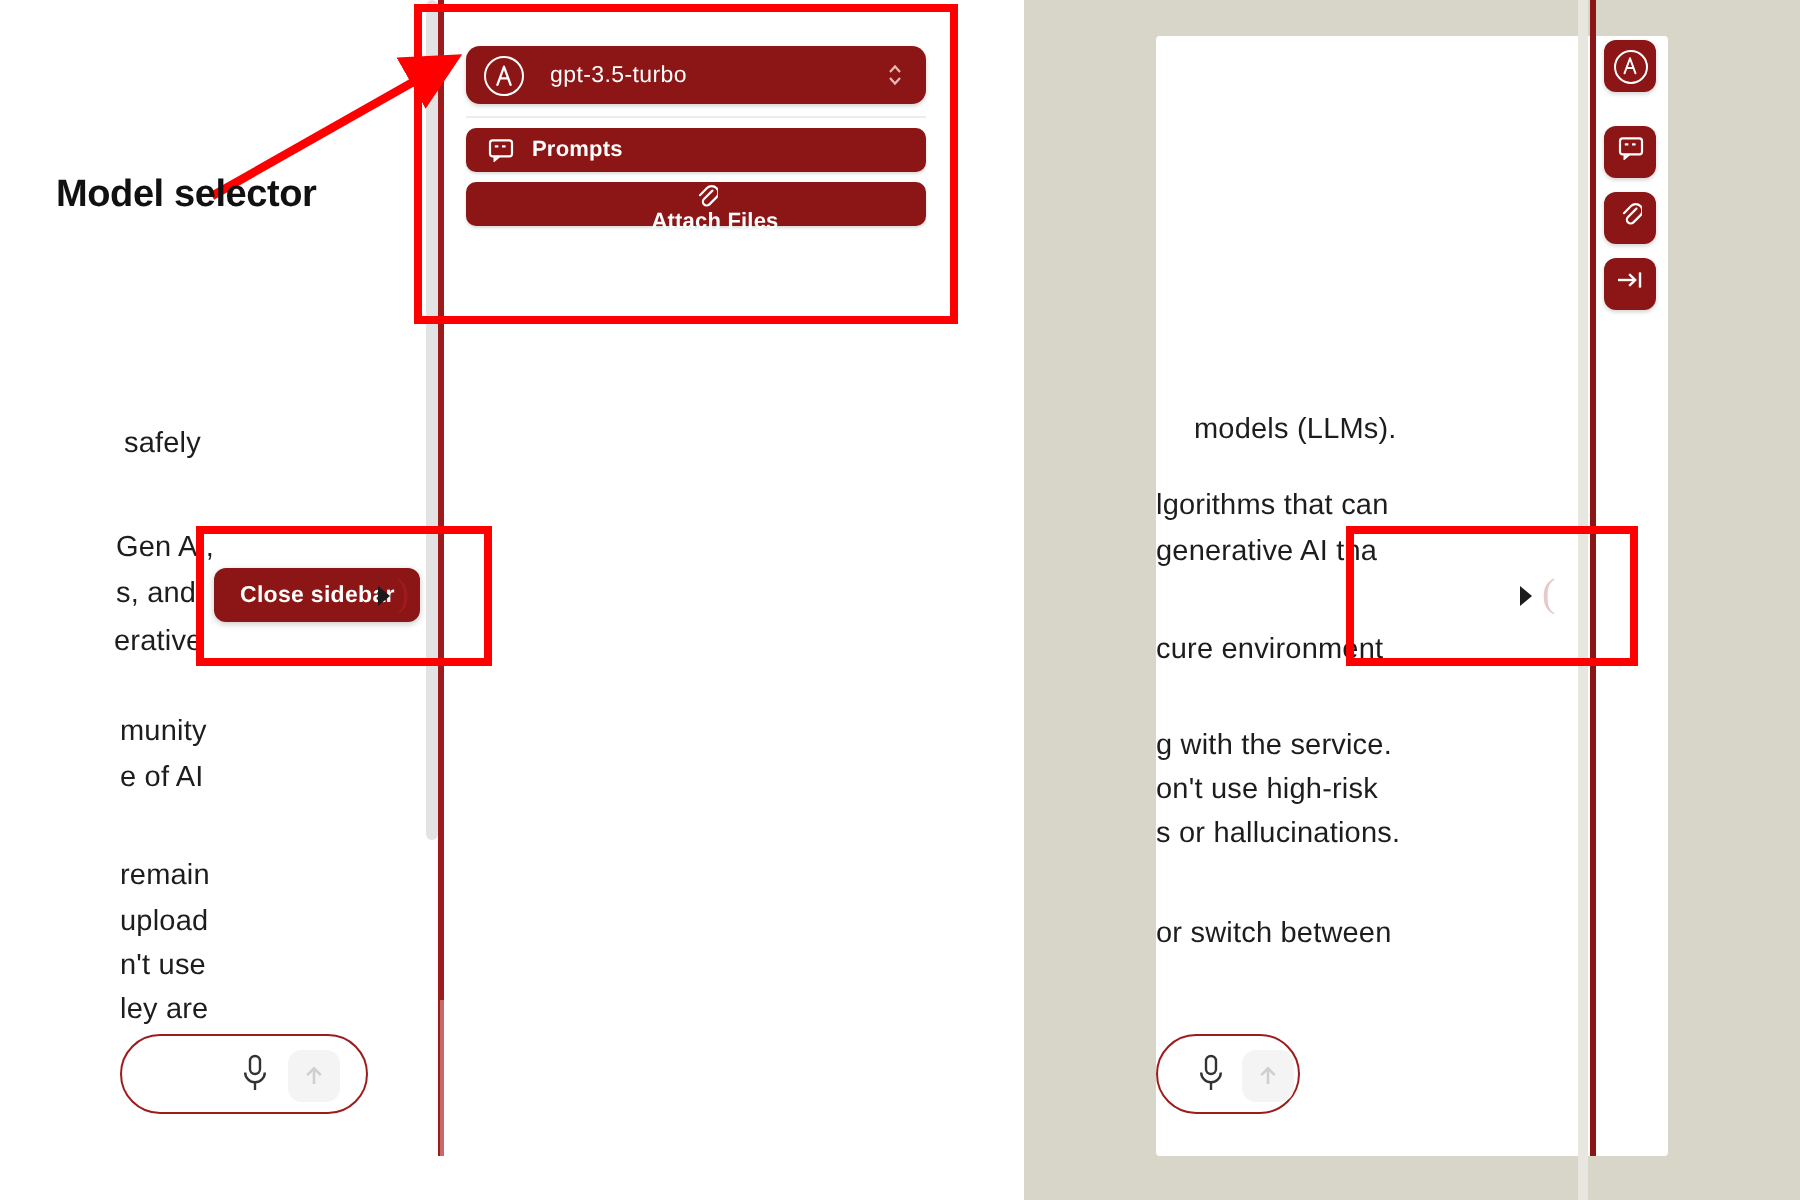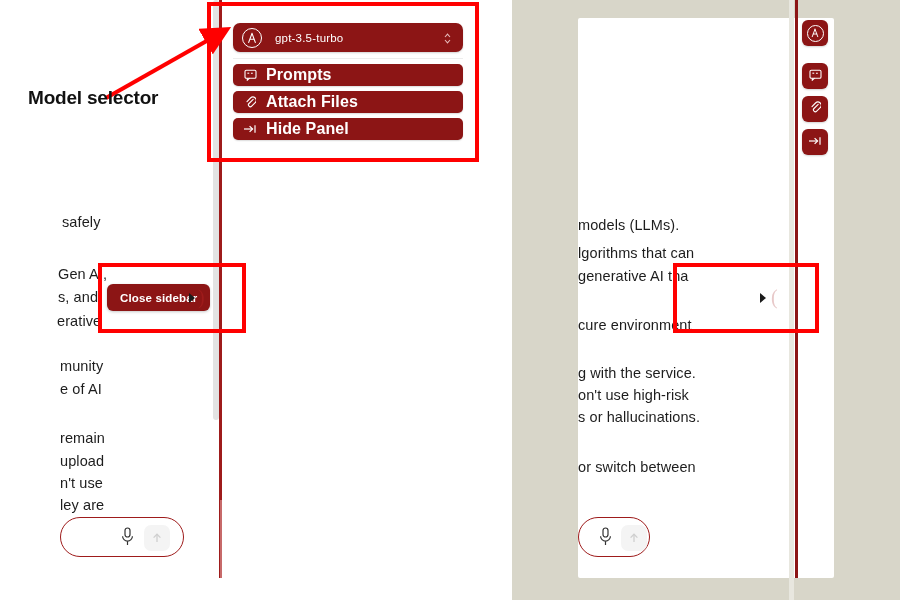--- a/index.html
+++ b/index.html
@@ -79,21 +79,21 @@
     background: #ededed;
   }
   .menu-item {
     position: absolute; left: 9px; width: 230px; height: 22px;
     background: #8c1515; border-radius: 5px;
     display: flex; align-items: center; padding-left: 10px;
     box-shadow: 0 1px 1.5px rgba(0,0,0,.14);
   }
   .menu-item .mi-icon { flex: 0 0 auto; width: 14px; display:flex; align-items:center; justify-content:center; }
   .menu-item .mi-label {
-    color: #ffffff; font-size: 16px; font-weight: 700;
+    color: #ffffff; font-size: 11px; font-weight: 700;
     margin-left: 9px; letter-spacing: .1px;
   }
 
   
   #annot-box-top {
     position: absolute; left: 207px; top: 2px; width: 272px; height: 160px;
     border: 4px solid #ff0000; background: transparent;
   }
   #annot-label-model {
     position: absolute; left: 28px; top: 87px;
@@ -230,55 +230,45 @@
           <svg width="13" height="12" viewBox="0 0 13 12">
             <rect x="1" y="1.2" width="11" height="8" rx="1.3" fill="none" stroke="#fff" stroke-width="1.1"></rect>
             <path d="M3.3 9.2 L3.3 11.2 L5.6 9.2" fill="none" stroke="#fff" stroke-width="1.1"></path>
             <line x1="3.4" y1="4.2" x2="5.2" y2="4.2" stroke="#fff" stroke-width="1.1"></line>
             <line x1="7" y1="4.2" x2="8.8" y2="4.2" stroke="#fff" stroke-width="1.1"></line>
           </svg>
         </span>
         <span class="mi-label">Prompts</span>
       </div>
 
-      <div class="menu-item" style="top:91px;">
+      <div class="menu-item" style="top:91px;flex-direction:column;">
         <span class="mi-icon">
           <svg width="11" height="14" viewBox="0 0 11 14">
             <path d="M8.2 4.3 L4 8.5 a1.9 1.9 0 0 0 2.7 2.7 L10.2 7.7 a3.3 3.3 0 0 0 -4.7 -4.7 L2 6.6" fill="none" stroke="#fff" stroke-width="1.1" stroke-linecap="round"></path>
           </svg>
         </span>
         <span class="mi-label">Attach Files</span>
       </div>
 
-      <div class="menu-item" style="top:118px;">
-        <span class="mi-icon">
-          <svg width="14" height="12" viewBox="0 0 14 12">
-            <line x1="1" y1="6" x2="9.4" y2="6" stroke="#fff" stroke-width="1.2"></line>
-            <polyline points="6.6,3.1 9.6,6 6.6,8.9" fill="none" stroke="#fff" stroke-width="1.2"></polyline>
-            <line x1="12" y1="2.2" x2="12" y2="9.8" stroke="#fff" stroke-width="1.2"></line>
-          </svg>
-        </span>
-        <span class="mi-label">Hide Panel</span>
-      </div>
     </div>
 
     <div class="tooltip" style="left:107px; top:284px;border-radius:6px;">
       <span>Close sidebar</span>
     </div>
     <div class="tooltip-arrow" style="left:189px; top:293px;"></div>
     <div class="chev-glyph" style="left:198px; top:286px;">)</div>
   </div>
 
   <div id="right-half">
     <div id="right-card"></div>
     <div id="right-scroll-track"></div>
     <div id="right-red-rule"></div>
   </div>
 
-  <div class="doc-line" style="left:578px; top:217px;">models (LLMs).</div>
+  <div class="doc-line" style="left:578px; top:207px;padding-left:19px;">models (LLMs).</div>
   <div class="doc-line" style="left:578px; top:245px;">lgorithms that can</div>
   <div class="doc-line" style="left:578px; top:268px;">generative  AI  tha</div>
   <div class="doc-line" style="left:578px; top:317px;">cure  environment</div>
   <div class="doc-line" style="left:578px; top:365px;">g with the service.</div>
   <div class="doc-line" style="left:578px; top:387px;">on't use high-risk</div>
   <div class="doc-line" style="left:578px; top:409px;">s or hallucinations.</div>
   <div class="doc-line" style="left:578px; top:459px;">or switch between</div>
 
   <div id="right-composer">
     <span class="mic-icon" style="left:20px; top:9px;">

